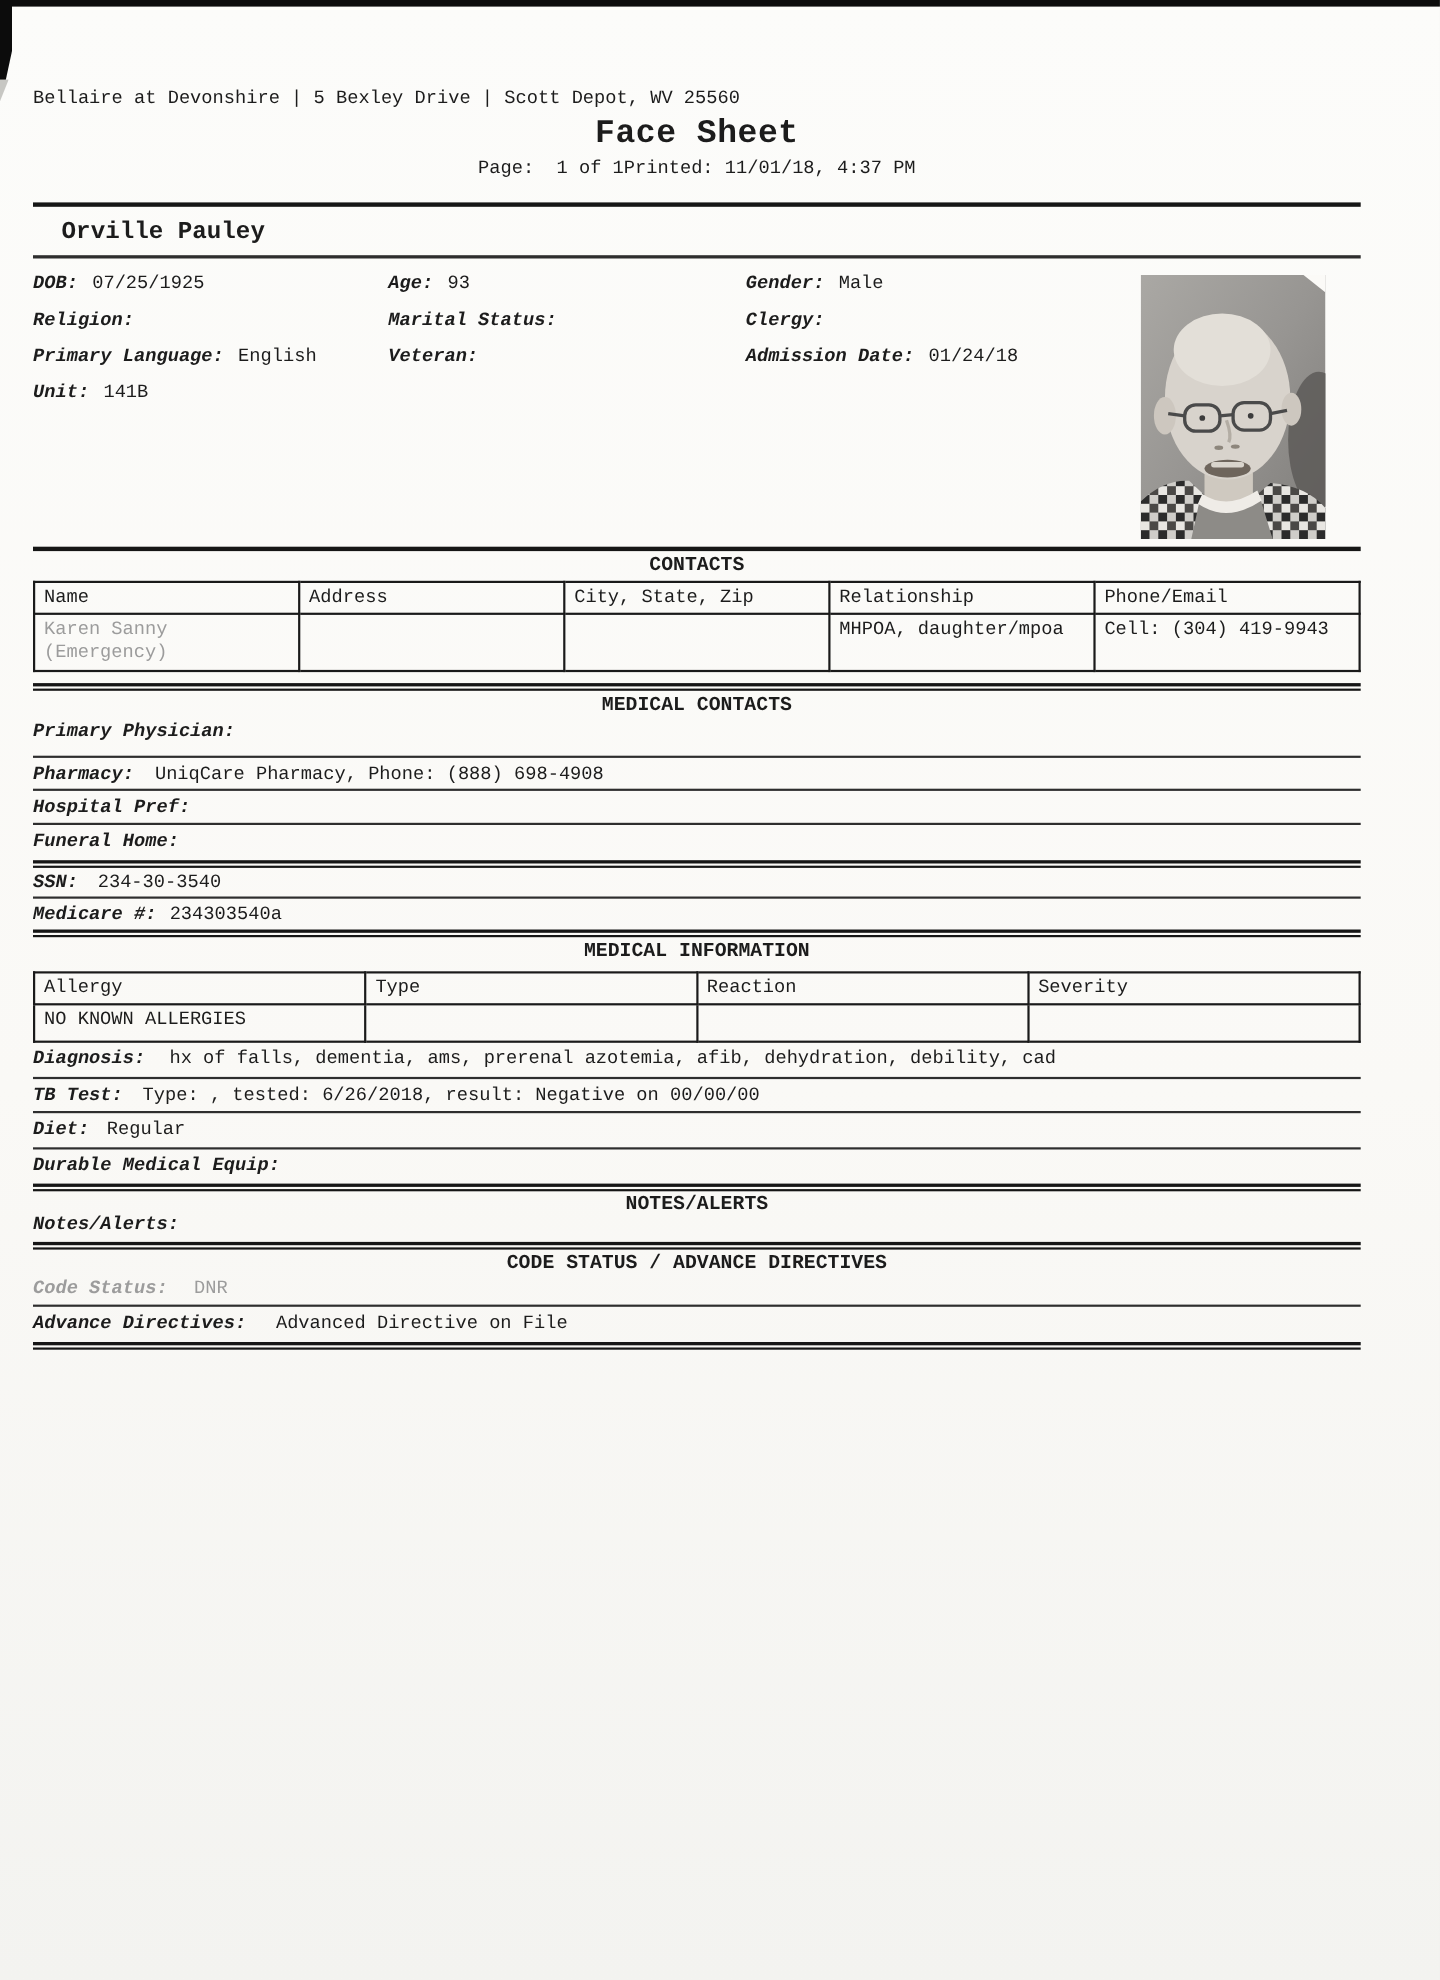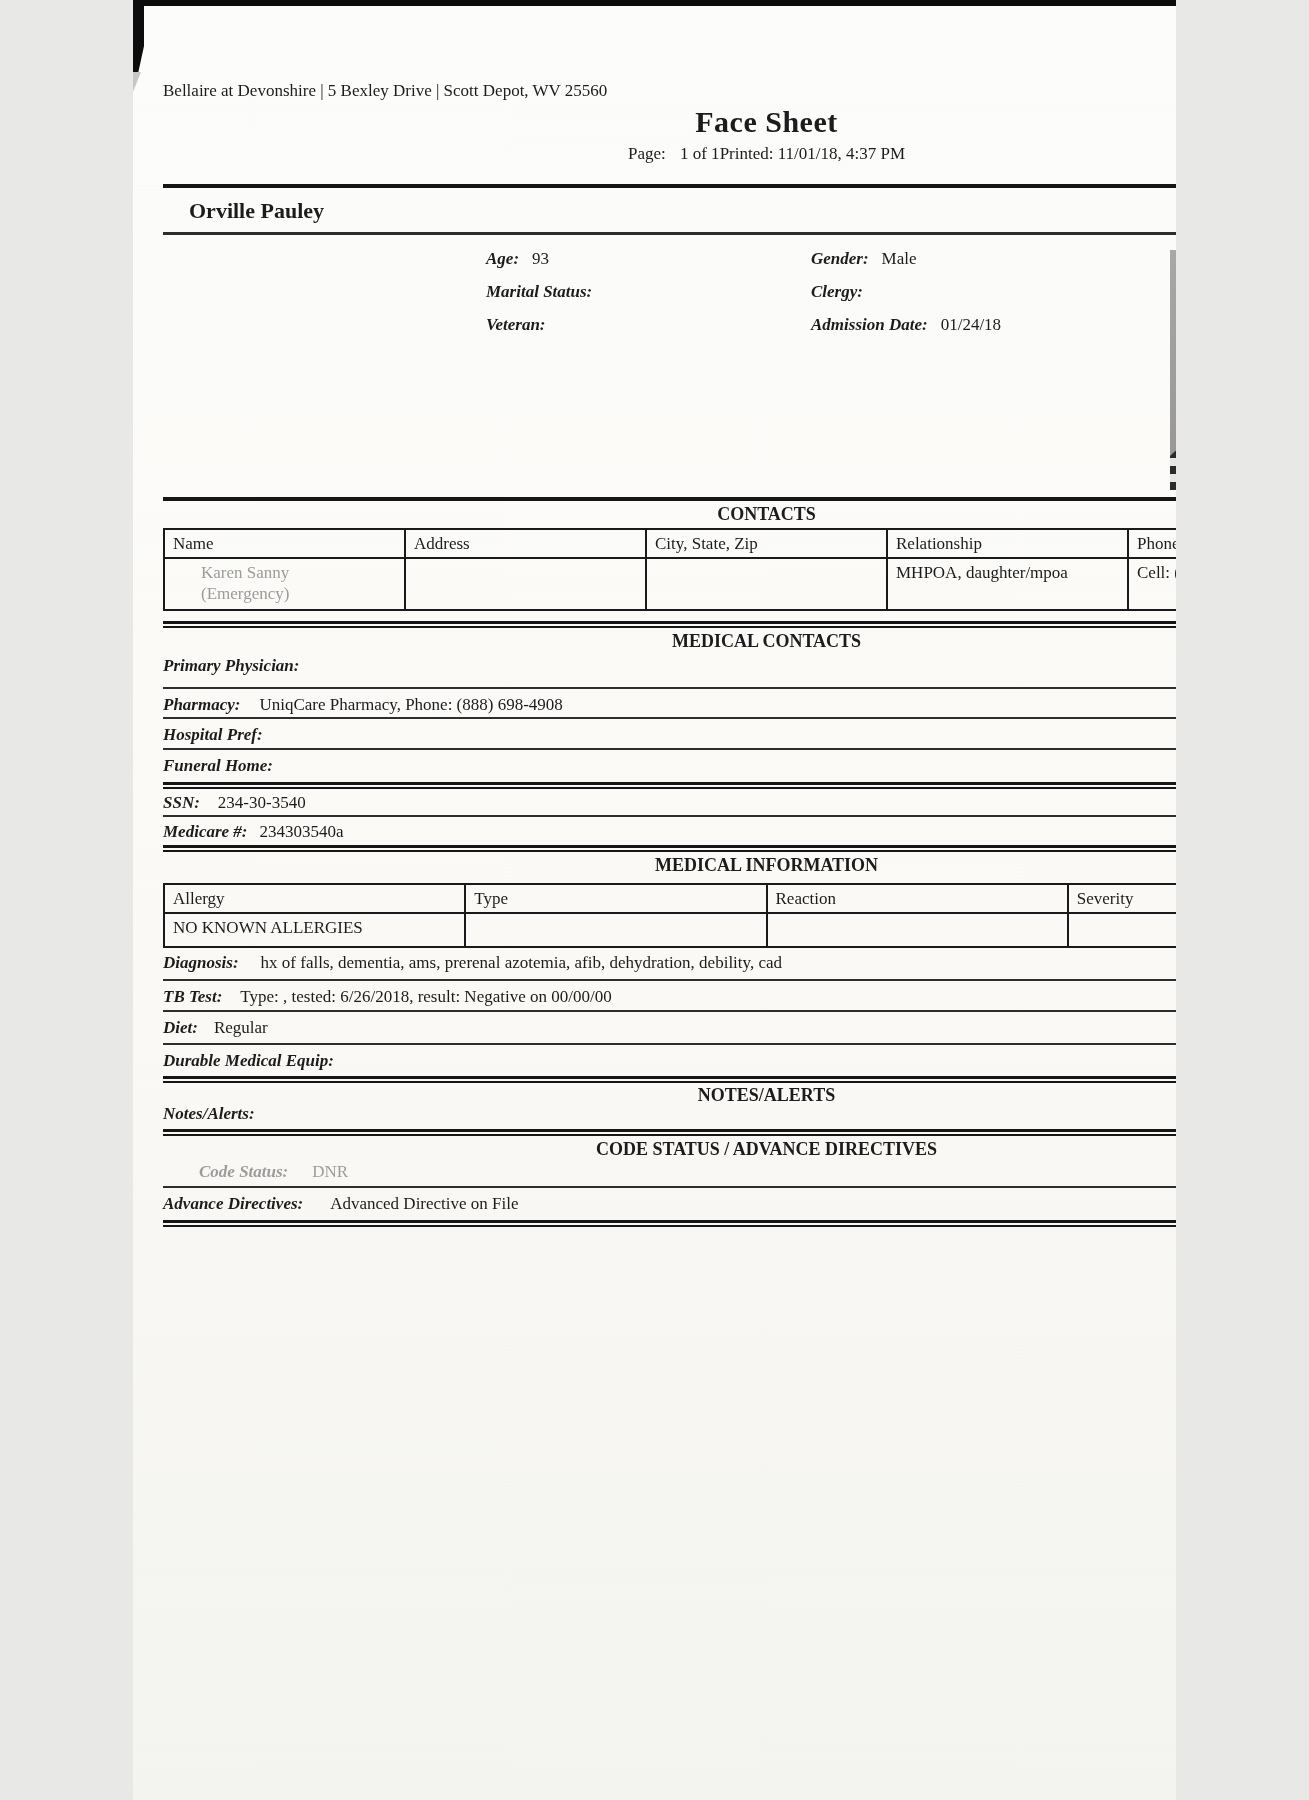--- a/index.html
+++ b/index.html
@@ -1,32 +1,32 @@
 <!DOCTYPE html>
 <html><head>
 <meta charset="utf-8">
 <style>
   html,body{margin:0;padding:0;background:#e8e8e6;}
   .page{
-    position:relative;width:1043px;height:1800px;margin:0 auto;overflow:hidden;
+    position:relative;width:1309px;height:1800px;margin:0 auto;overflow:hidden;
     background:linear-gradient(180deg,#fcfcfa 0%,#faf9f6 55%,#f3f3f0 100%);
-    font-family:Liberation Serif, serif;color:#1c1c1c;font-size:17px;line-height:21px;
+    font-family:Liberation Mono, monospace;color:#1c1c1c;font-size:17px;line-height:21px;
   }
   .scan-top{position:absolute;top:0;left:0;width:100%;height:6px;background:#0c0c0c;}
   .scan-corner{position:absolute;top:0;left:0;width:11px;height:74px;background:#0c0c0c;
     clip-path:polygon(0 0,100% 0,100% 62%,45% 100%,0 100%);}
   .scan-chip{position:absolute;top:72px;left:0;width:8px;height:20px;background:#c7c7c3;
     clip-path:polygon(0 0,100% 0,0 100%);}
   .content{position:absolute;left:30px;top:0;width:1207px;}
   .facility{margin-top:80px;}
   .title{margin-top:2px;text-align:center;font-size:30px;line-height:38px;font-weight:700;letter-spacing:.5px;}
   .hdr-row{display:flex;justify-content:center;align-items:flex-end;margin-top:2px;}
   .lbl{font-weight:700;font-style:italic;}
   .val{margin-left:13px;}
-  .muted{color:#9c9c9c;padding-left:36px;}
+  .muted{color:#9c9c9c;}
   .rule-h{height:4px;background:#161616;}
   .rule-d{height:2px;border-top:3px solid #161616;border-bottom:2px solid #161616;background:transparent;}
   .rule-t{height:2px;background:#2e2e2e;}
   .resident-name{margin-top:9px;padding-left:26px;font-size:22px;line-height:28px;font-weight:700;}
   .info{position:relative;height:262px;}
   .info .col{position:absolute;top:13px;}
   .col-a{left:0;} .col-b{left:323px;} .col-c{left:648px;}
   .info .item{height:33px;white-space:nowrap;}
   .sec-head{text-align:center;font-size:18px;line-height:20px;font-weight:700;}
   table{width:100%;border-collapse:collapse;table-layout:fixed;font-size:17px;}
@@ -101,20 +101,26 @@
         <span class="val" style="margin-left:10px">1 of 1</span>
       </div>
       <div>Printed: 11/01/18, 4:37 PM</div>
     </div>
     <div class="rule-h" style="margin-top:20px"></div>
 
     <div class="resident-name">Orville Pauley</div>
     <div class="rule-t" style="margin-top:7px;height:3px"></div>
 
     <div class="info">
+      <div class="col col-a">
+        <div class="item"><span class="lbl">DOB:</span><span class="val">07/25/1925</span></div>
+        <div class="item"><span class="lbl">Religion:</span><span class="val"></span></div>
+        <div class="item"><span class="lbl">Primary Language:</span><span class="val">English</span></div>
+        <div class="item"><span class="lbl">Unit:</span><span class="val">141B</span></div>
+      </div>
       <div class="col col-b">
         <div class="item"><span class="lbl">Age:</span><span class="val">93</span></div>
         <div class="item"><span class="lbl">Marital Status:</span><span class="val"></span></div>
         <div class="item"><span class="lbl">Veteran:</span><span class="val"></span></div>
       </div>
       <div class="col col-c">
         <div class="item"><span class="lbl">Gender:</span><span class="val">Male</span></div>
         <div class="item"><span class="lbl">Clergy:</span><span class="val"></span></div>
         <div class="item"><span class="lbl">Admission Date:</span><span class="val">01/24/18</span></div>
       </div>

